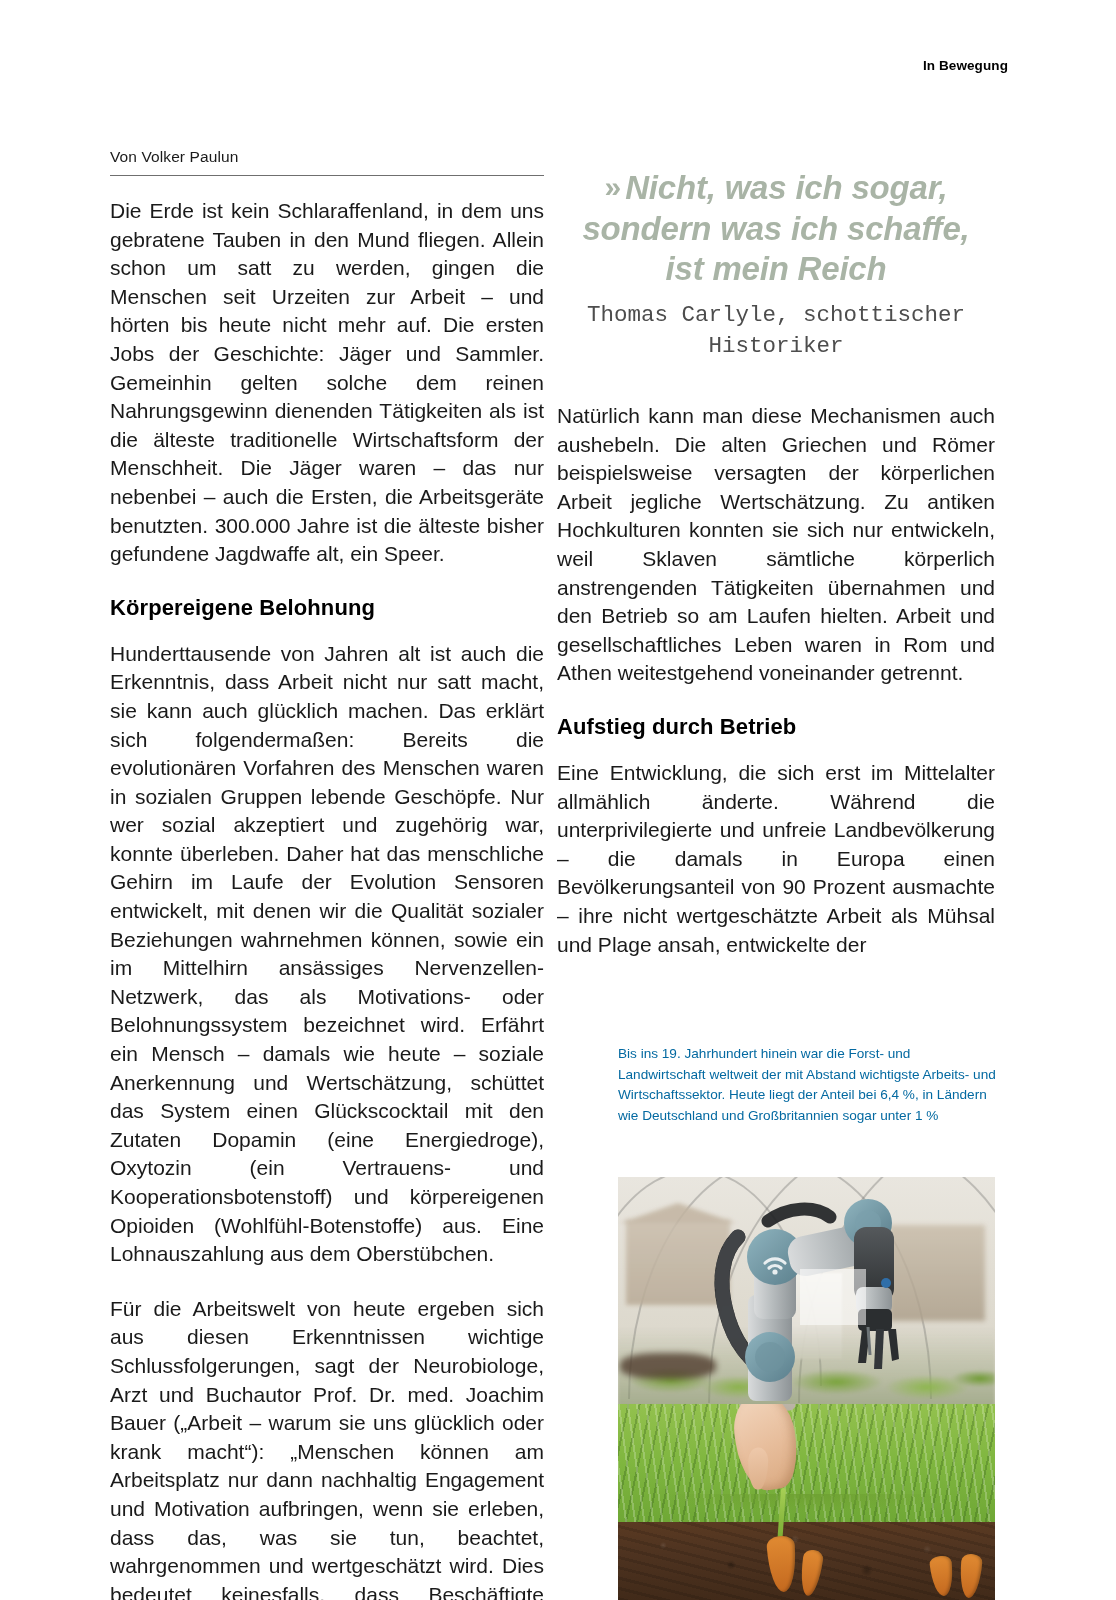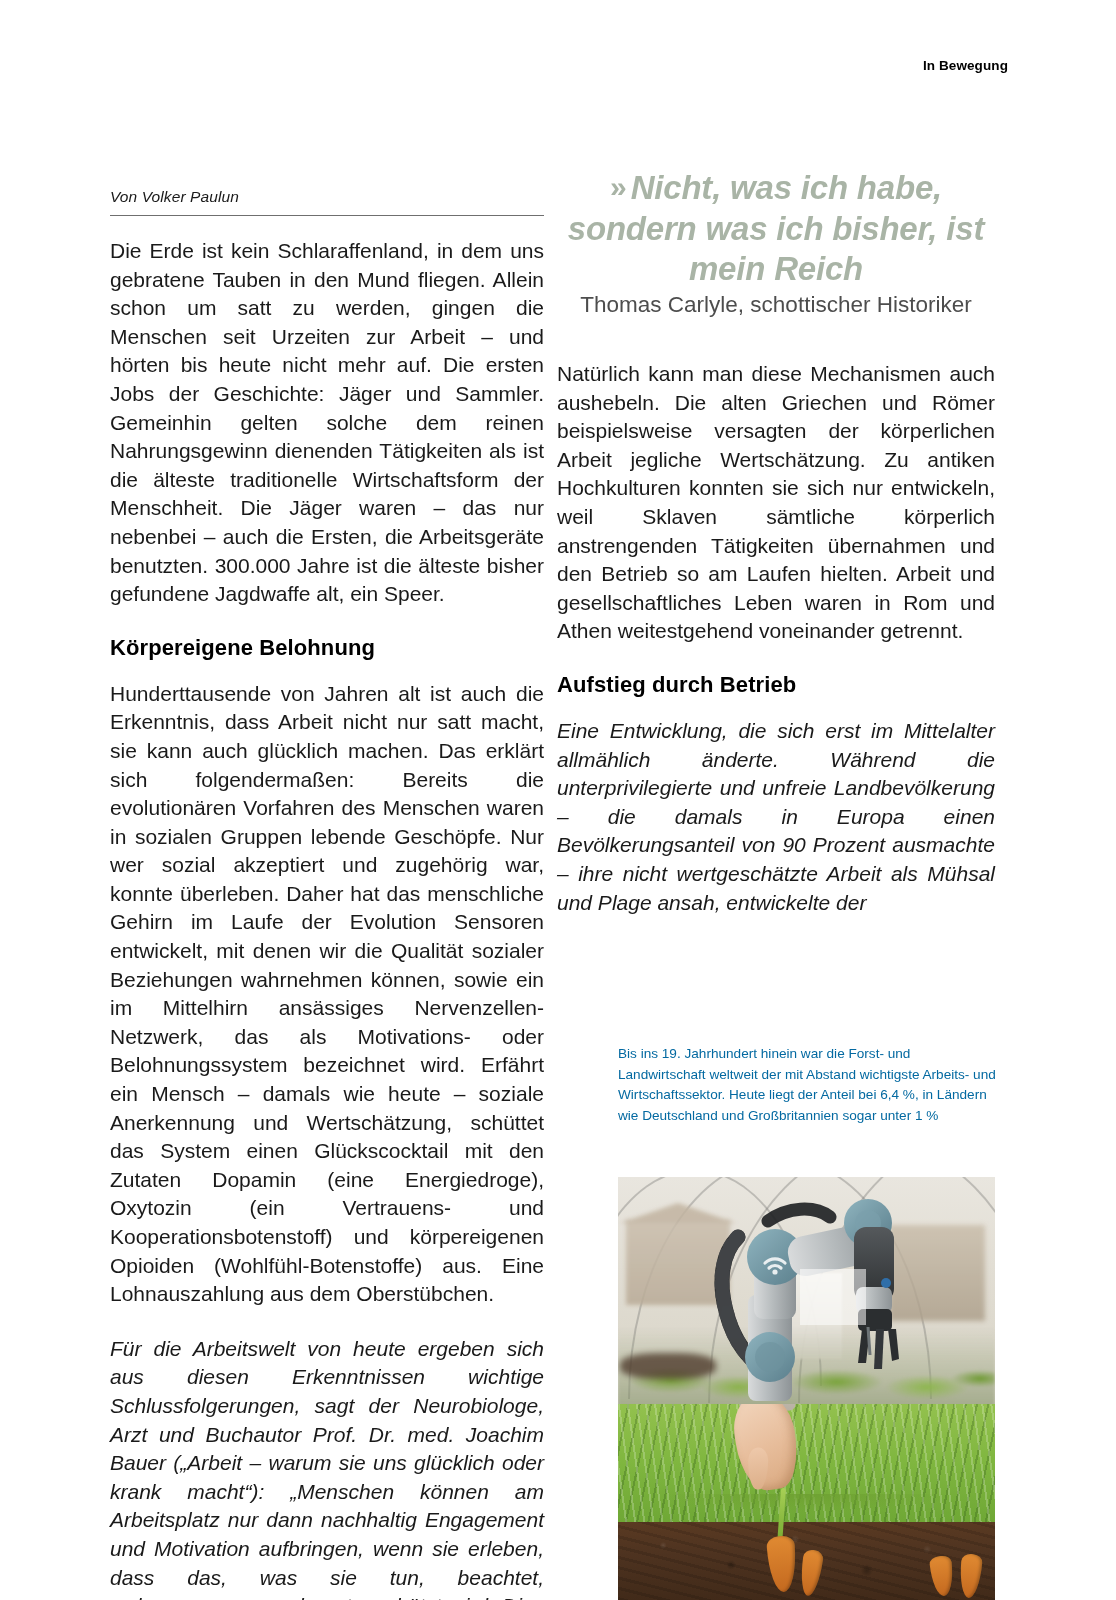--- a/index.html
+++ b/index.html
@@ -43,45 +43,43 @@
   }
   .col-right {
     position: absolute;
     left: 557px;
     top: 168px;
     width: 438px;
   }
 
   
   .byline {
-    font-style: italic;
     font-size: 15.5px;
     color: #1a1a1a;
     letter-spacing: 0.1px;
     padding-bottom: 9px;
-    margin-top: 40px;
   }
   .byline-rule {
     border: 0;
     border-top: 1px solid #6f6f6f;
     margin: 0 0 21px 0;
     width: 100%;
   }
 
   
   p.body {
     font-size: 21px;
     line-height: 28.6px;
     margin: 0 0 26px 0;
     text-align: justify;
     text-justify: inter-word;
     color: #1a1a1a;
     hyphens: manual;
   }
-  p.body:last-child { margin-bottom: 0; font-style: italic; }
+  p.body:last-child { margin-bottom: 0; }
 
   h2.section-head {
     font-size: 22px;
     font-weight: bold;
     color: #000000;
     margin: 8px 0 19px 0;
     letter-spacing: 0.1px;
   }
 
   
@@ -102,25 +100,26 @@
     font-style: normal;
     font-weight: bold;
     font-size: 30px;
     letter-spacing: -3px;
     margin-right: 7px;
     color: #a9b4a6;
     display: inline-block;
     transform: translateY(-2px);
   }
   .pullquote-attrib {
-    margin-top: 0;
+    margin-top: 11px;
     font-size: 22.5px;
     line-height: 31px;
     color: #4d4d4d;
     font-weight: normal;
+    font-family: Liberation Mono, monospace;
   }
 
   
   .caption {
     position: absolute;
     left: 618px;
     top: 1044px;
     width: 380px;
     font-size: 13.6px;
     line-height: 20.6px;
@@ -304,21 +303,21 @@
     <h2 class="section-head">Körpereigene Belohnung</h2>
 
     <p class="body">Hunderttausende von Jahren alt ist auch die Erkenntnis, dass Arbeit nicht nur satt macht, sie kann auch glücklich machen. Das erklärt sich folgendermaßen: Bereits die evolutionären Vorfahren des Menschen waren in sozialen Gruppen lebende Geschöpfe. Nur wer sozial akzeptiert und zugehörig war, konnte überleben. Daher hat das menschliche Gehirn im Laufe der Evolution Sensoren entwickelt, mit denen wir die Qualität sozialer Beziehungen wahrnehmen können, sowie ein im Mittelhirn ansässiges Nervenzellen-Netzwerk, das als Motivations- oder Belohnungssystem bezeichnet wird. Erfährt ein Mensch – damals wie heute – soziale Anerkennung und Wertschätzung, schüttet das System einen Glückscocktail mit den Zutaten Dopamin (eine Energiedroge), Oxytozin (ein Vertrauens- und Kooperationsbotenstoff) und körpereigenen Opioiden (Wohlfühl-Botenstoffe) aus. Eine Lohnauszahlung aus dem Oberstübchen.</p>
 
     <p class="body">Für die Arbeitswelt von heute ergeben sich aus diesen Erkenntnissen wichtige Schlussfolgerungen, sagt der Neurobiologe, Arzt und Buchautor Prof. Dr. med. Joachim Bauer („Arbeit – warum sie uns glücklich oder krank macht“): „Menschen können am Arbeitsplatz nur dann nachhaltig Engagement und Motivation aufbringen, wenn sie erleben, dass das, was sie tun, beachtet, wahrgenommen und wertgeschätzt wird. Dies bedeutet keinesfalls, dass Beschäftigte verwöhnt oder ständig mit Lob überhäuft werden wollen oder sollen. Auch Kritik kann durchaus als wertschätzend empfunden werden – wenn sie berechtigt ist und nicht herabsetzend vorgetragen wird. Die Notwendigkeit des ‚Gesehen-Werdens‘ betrifft übrigens nicht nur den Arbeitsplatz, sondern auch Tätigkeiten im Privatleben.“</p>
   </div>
 
   <div class="col-right">
 
     <div class="pullquote">
-      <div class="pullquote-text"><span class="chev">»</span><span>Nicht, was ich habe, sondern was ich bisher, ist mein Reich</span></div>
+      <div class="pullquote-text"><span class="chev">»</span><span>Nicht, was ich sogar, sondern was ich schaffe, ist mein Reich</span></div>
       <div class="pullquote-attrib">Thomas Carlyle, schottischer Historiker</div>
     </div>
 
     <p class="body">Natürlich kann man diese Mechanismen auch aushebeln. Die alten Griechen und Römer beispielsweise versagten der körperlichen Arbeit jegliche Wertschätzung. Zu antiken Hochkulturen konnten sie sich nur entwickeln, weil Sklaven sämtliche körperlich anstrengenden Tätigkeiten übernahmen und den Betrieb so am Laufen hielten. Arbeit und gesellschaftliches Leben waren in Rom und Athen weitestgehend voneinander getrennt.</p>
 
     <h2 class="section-head">Aufstieg durch Betrieb</h2>
 
     <p class="body">Eine Entwicklung, die sich erst im Mittelalter allmählich änderte. Während die unterprivilegierte und unfreie Landbevölkerung – die damals in Europa einen Bevölkerungsanteil von 90 Prozent ausmachte – ihre nicht wertgeschätzte Arbeit als Mühsal und Plage ansah, entwickelte der</p>
   </div>
 

